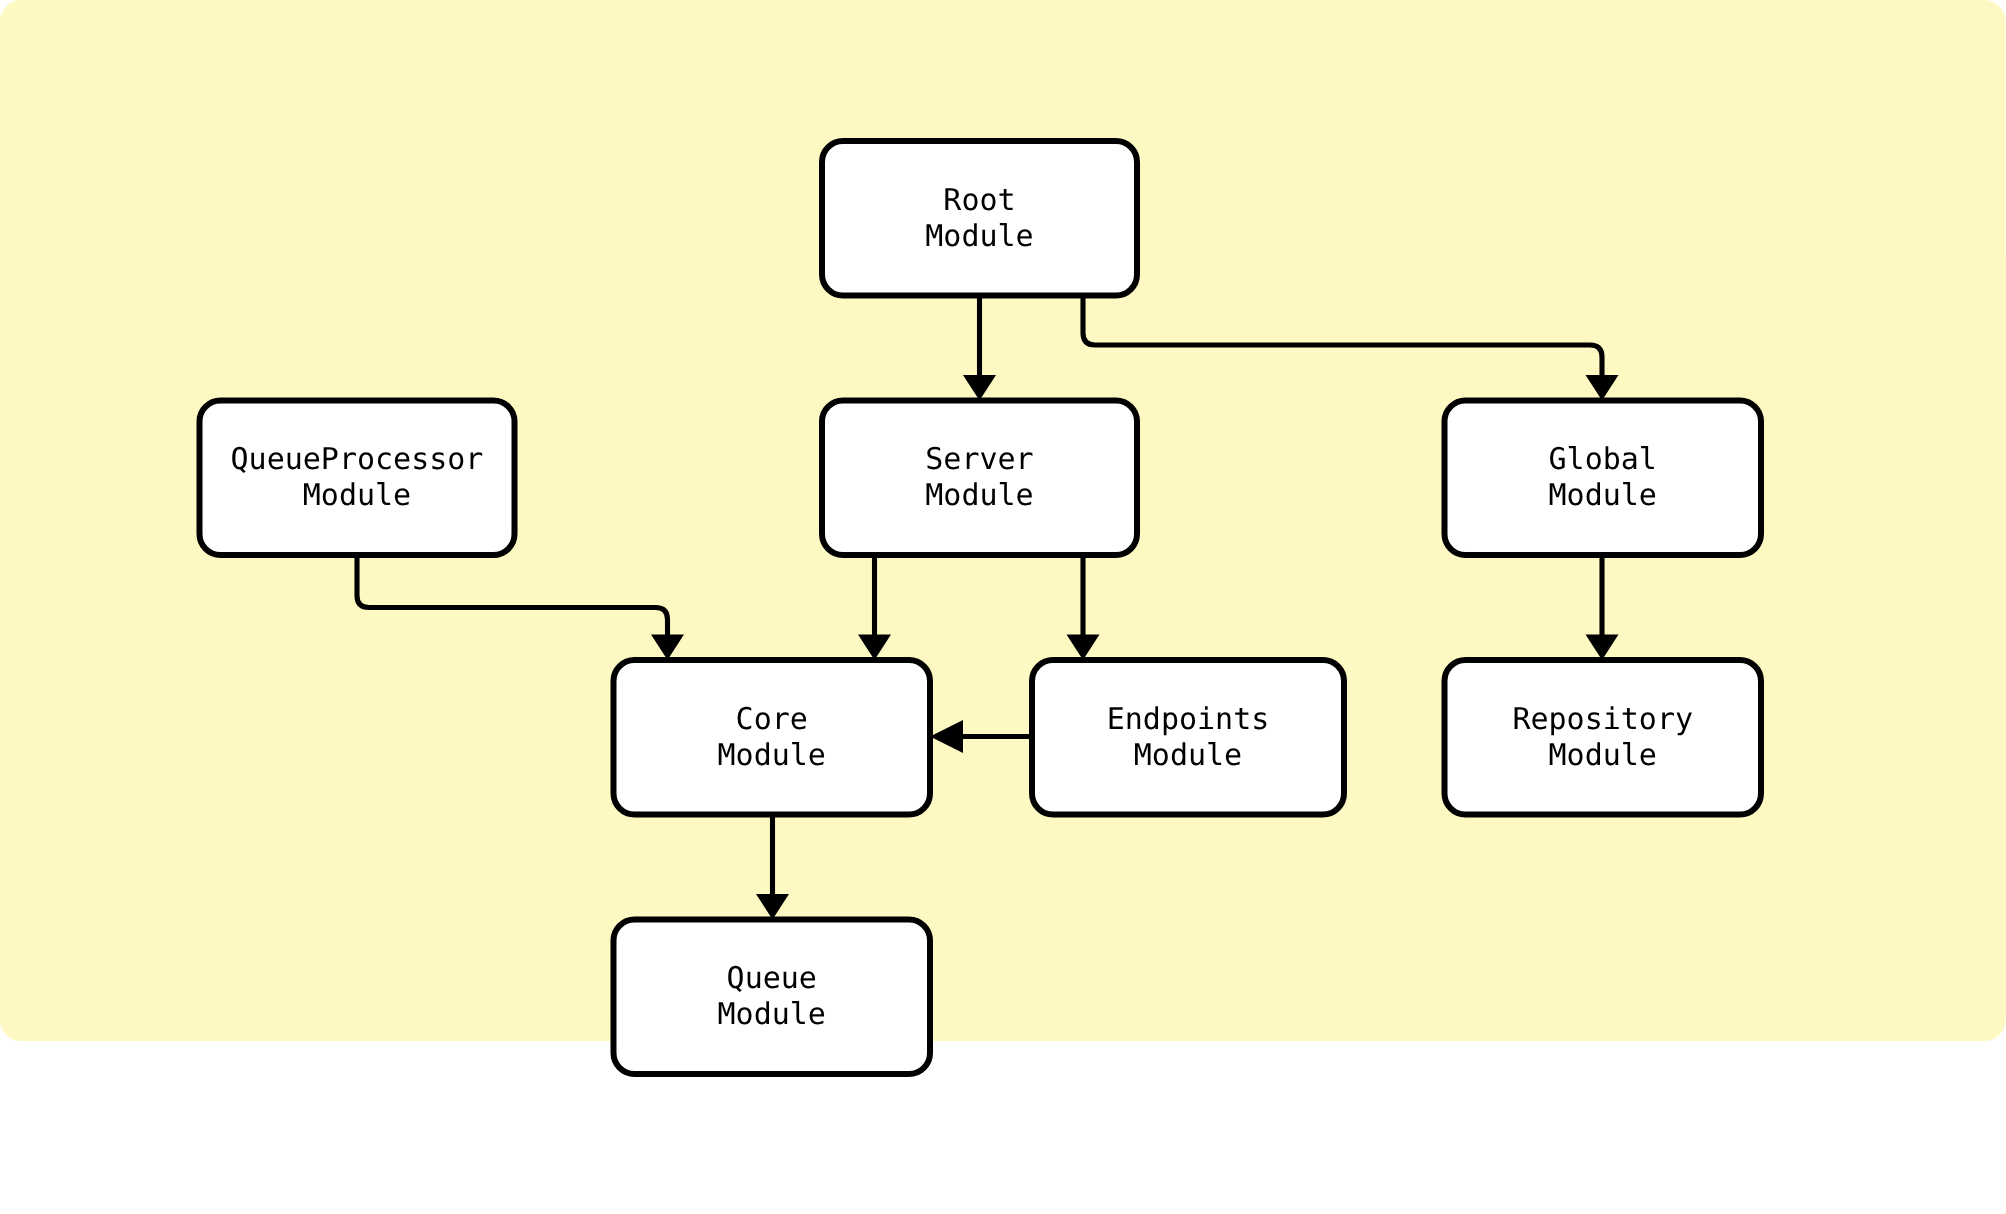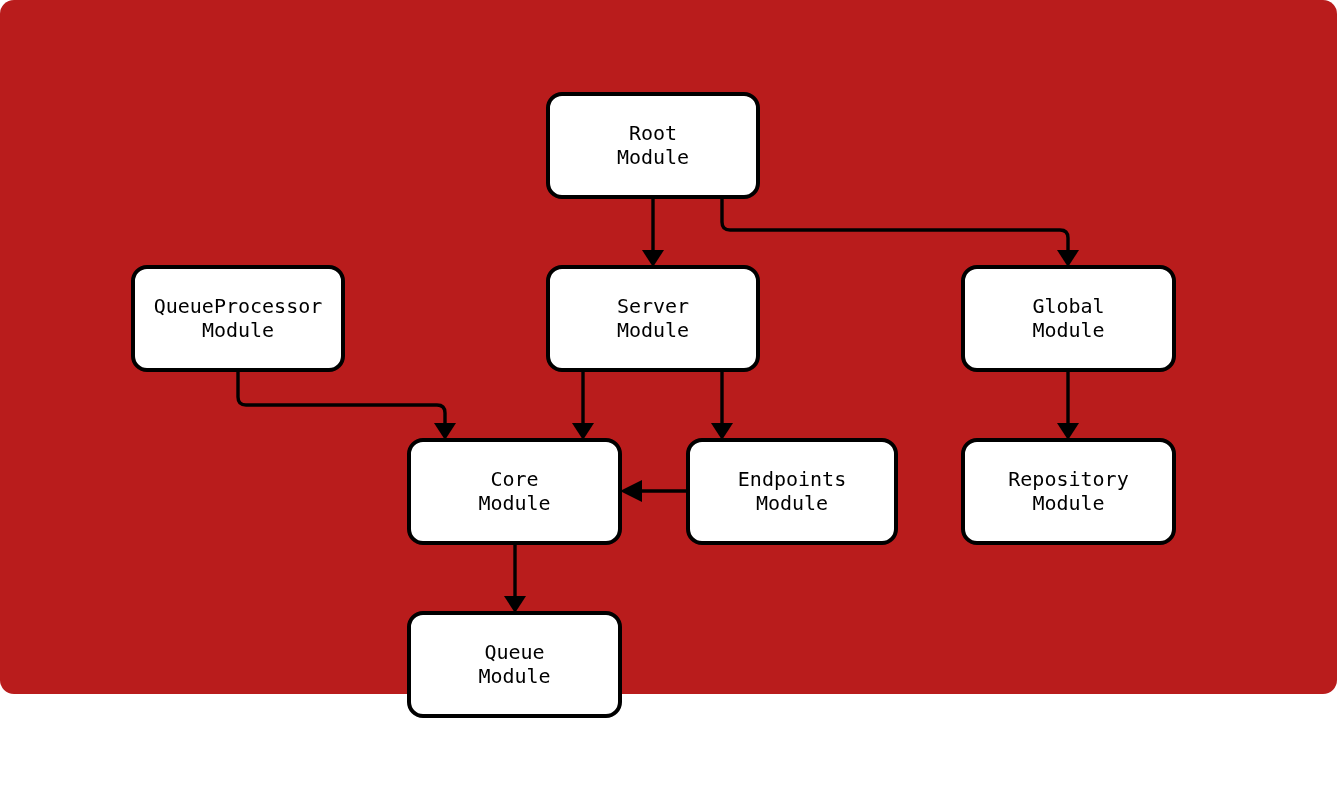--- a/index.html
+++ b/index.html
@@ -10,21 +10,21 @@
   body {
     width: 1337px;
     height: 809px;
     overflow: hidden;
     font-family: "DejaVu Sans Mono", monospace;
   }
   #diagram-root {
     position: relative;
     width: 1337px;
     height: 694px;
-    background: #b91c1c;
+    background: #fef9c3;
     border-radius: 14px;
   }
   svg#graph {
     display: block;
     width: 1337px;
     height: 809px;
   }
   .node-shape {
     fill: #ffffff;
     stroke: #000000;

